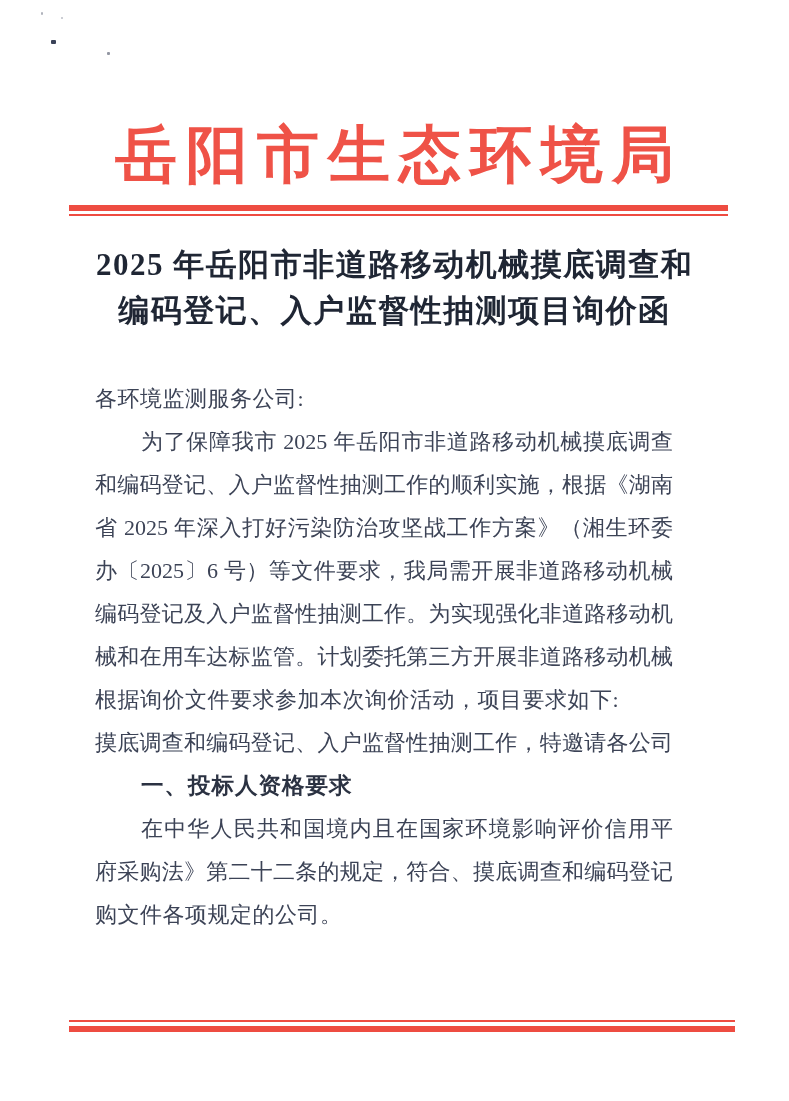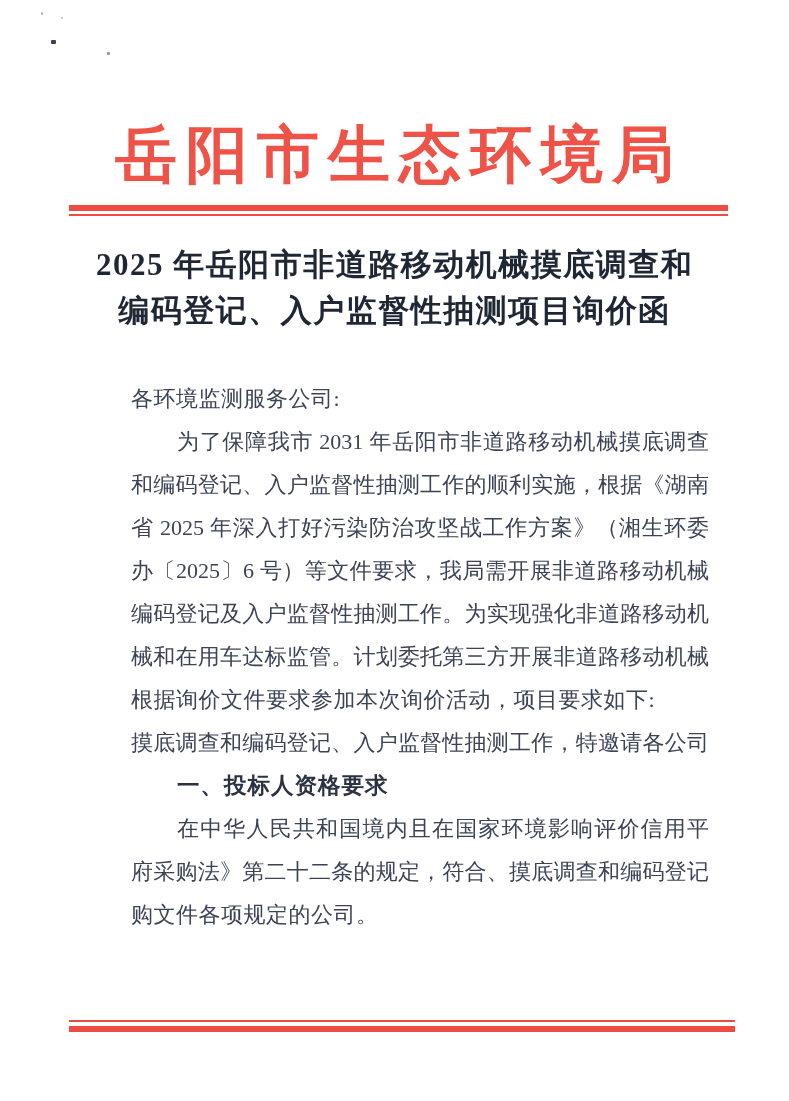--- a/index.html
+++ b/index.html
@@ -65,21 +65,20 @@
     letter-spacing: 1.5px;
   }
   .doc-title .title-line { display: block; white-space: nowrap; }
 
   .body-block {
     position: absolute;
     left: 95px;
     top: 377px;
     width: 578px;
     color: #3c4356;
-    margin-left: 36px;
   }
   .line {
     height: 43px;
     line-height: 43px;
     font-size: 22px;
     letter-spacing: 0.5px;
     white-space: nowrap;
     text-align: left;
   }
   .line.full {
@@ -112,21 +111,21 @@
   <div class="rule rule-top-thick"></div>
   <div class="rule rule-top-thin"></div>
 
   <h1 class="doc-title">
     <span class="title-line">2025 年岳阳市非道路移动机械摸底调查和</span>
     <span class="title-line">编码登记、入户监督性抽测项目询价函</span>
   </h1>
 
   <div class="body-block" id="body-lines">
       <div class="line">各环境监测服务公司:</div>
-      <div class="line full indent">为了保障我市 2031 年岳阳市非道路移动机械摸底调查</div>
+      <div class="line full indent">为了保障我市 2025 年岳阳市非道路移动机械摸底调查</div>
       <div class="line full">和编码登记、入户监督性抽测工作的顺利实施，根据《湖南</div>
       <div class="line full">省 2025 年深入打好污染防治攻坚战工作方案》（湘生环委</div>
       <div class="line full">办〔2025〕6 号）等文件要求，我局需开展非道路移动机械</div>
       <div class="line full">编码登记及入户监督性抽测工作。为实现强化非道路移动机</div>
       <div class="line full">械和在用车达标监管。计划委托第三方开展非道路移动机械</div>
       <div class="line">根据询价文件要求参加本次询价活动，项目要求如下:</div>
       <div class="line full">摸底调查和编码登记、入户监督性抽测工作，特邀请各公司</div>
       <div class="line bold indent">一、投标人资格要求</div>
       <div class="line full indent">在中华人民共和国境内且在国家环境影响评价信用平</div>
       <div class="line full">府采购法》第二十二条的规定，符合、摸底调查和编码登记</div>

